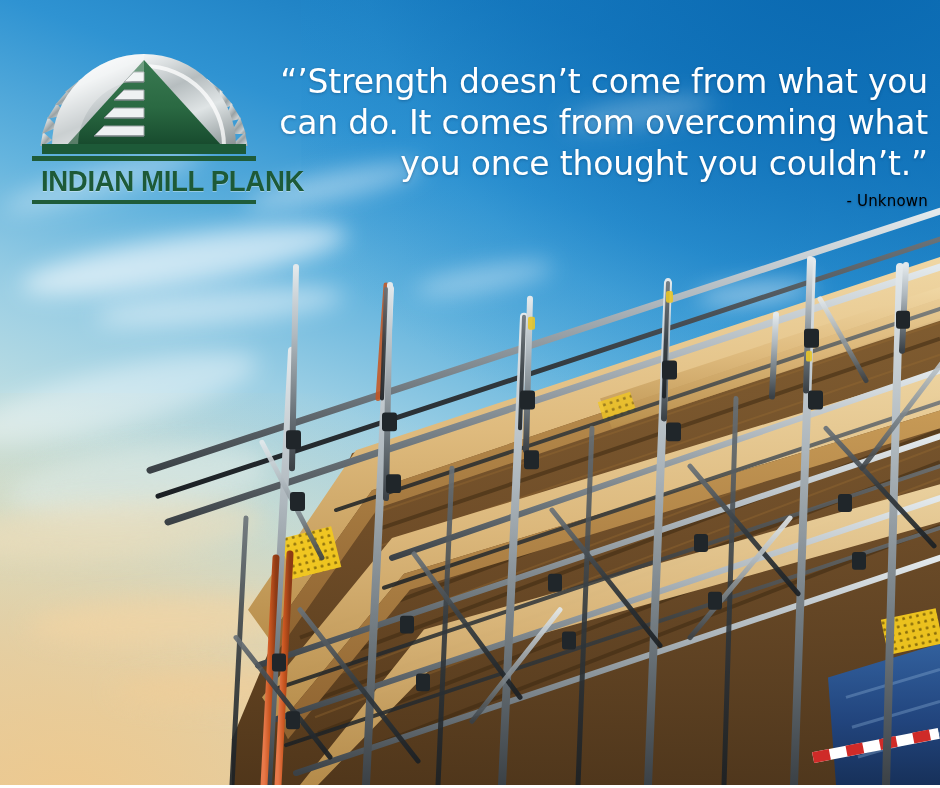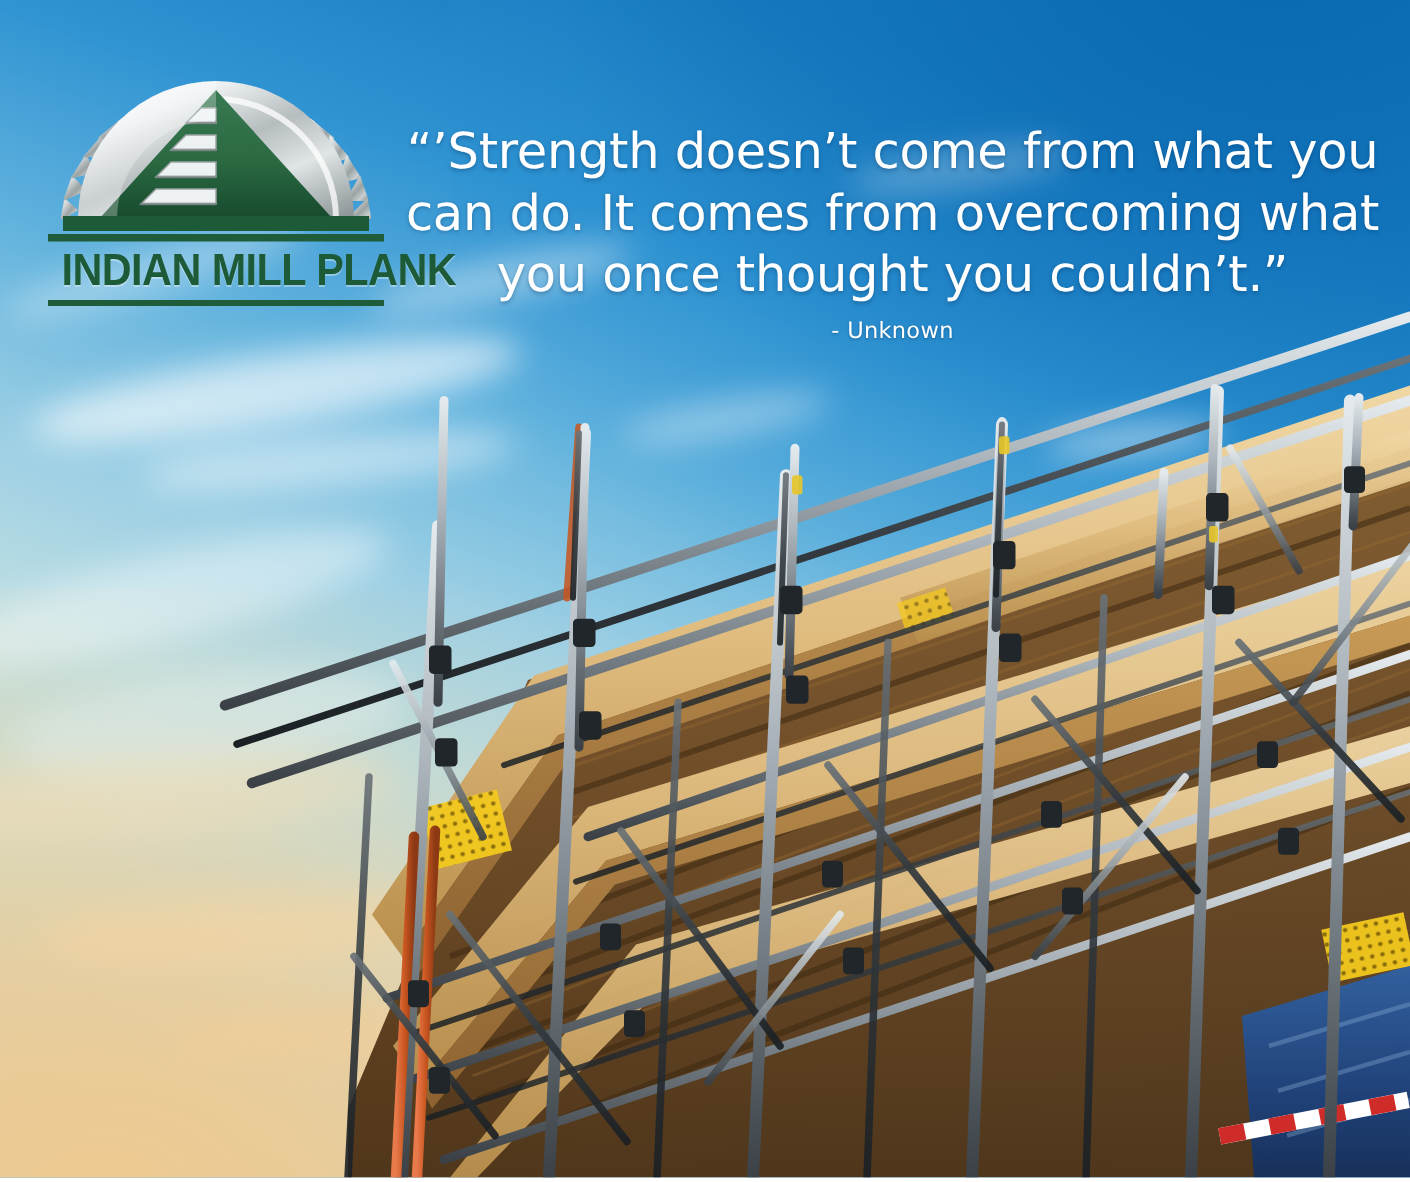--- a/index.html
+++ b/index.html
@@ -154,41 +154,41 @@
     transform: scaleX(0.92);
     transform-origin: center;
     white-space: nowrap;
     text-shadow: 0 1px 0 rgba(255,255,255,0.35);
   }
 
   
   .quote-block {
     position: absolute;
     left: 262px;
-    top: 80px;
+    top: 61px;
     width: 666px;
-    text-align: center;
+    text-align: right;
     pointer-events: none;
   }
   .quote-text {
     margin: 0;
     font-family: "DejaVu Sans", sans-serif;
     font-weight: 400;
     font-size: 33px;
     line-height: 41px;
     color: #ffffff;
     letter-spacing: -0.2px;
     text-shadow: 0 1px 3px rgba(0,40,80,0.35);
   }
   .quote-attrib {
     margin: 8px 0 0 0;
     font-family: "DejaVu Sans", sans-serif;
     font-size: 15px;
     line-height: 18px;
-    color: #ffffff;
+    color: #000000;
     letter-spacing: 0.2px;
     text-shadow: 0 1px 2px rgba(0,40,80,0.40);
   }
 </style>
 </head>
 <body>
 
 <div id="poster">
 
   <div class="photo-layer">

